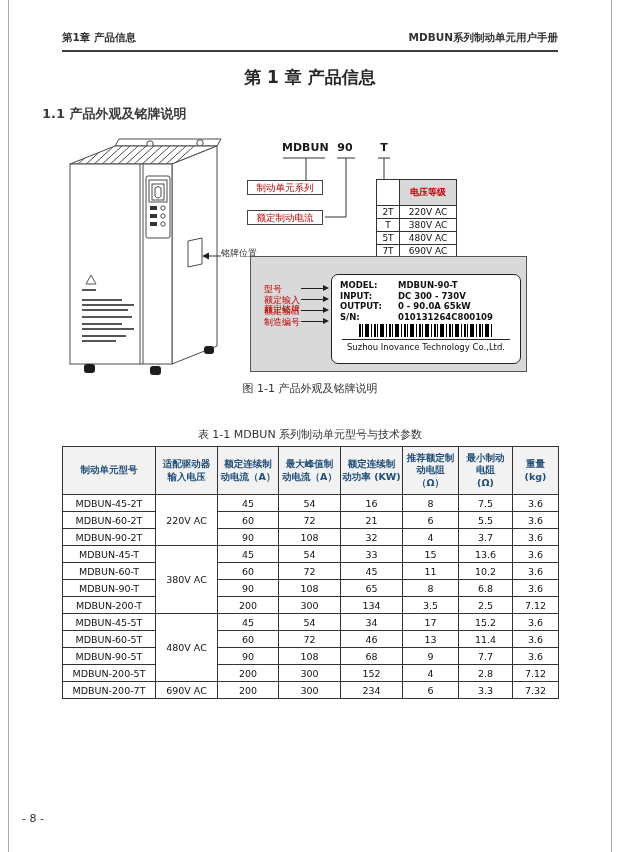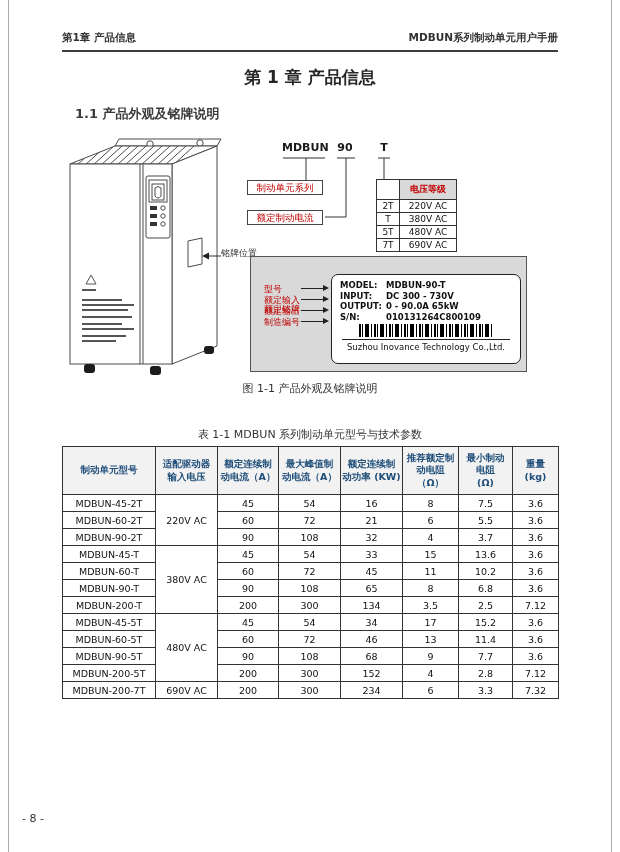--- a/index.html
+++ b/index.html
@@ -14,55 +14,55 @@
   .page{position:relative;width:620px;height:852px;background:#fff;overflow:hidden;color:#222;}
   .edge{position:absolute;top:0;bottom:0;width:1px;background:#a9a9a9;}
   .edge.left{left:8px;}
   .edge.right{left:611px;}
 
   .hdr-left{position:absolute;left:62px;top:31px;font-size:10.5px;font-weight:600;color:#333;}
   .hdr-right{position:absolute;right:62px;top:31px;font-size:10.5px;font-weight:600;color:#333;}
   .hdr-rule{position:absolute;left:62px;top:50px;width:496px;height:2px;background:#3d3d3d;}
 
   .page-title{position:absolute;left:0;top:66px;width:100%;text-align:center;font-size:17px;font-weight:bold;color:#262626;}
-  .sec-h{position:absolute;left:75px;font-size:13px;font-weight:bold;color:#3a3a3a;}
+  .sec-h{position:absolute;left:42px;font-size:13px;font-weight:bold;color:#3a3a3a;}
   .sec-h.s11{top:105px;}
   .sec-h.s12{top:404px;}
 
   .drawing{position:absolute;left:62px;top:138px;}
   .connectors{position:absolute;left:60px;top:135px;}
 
   .mc{position:absolute;top:141px;text-align:center;font-size:11px;font-weight:600;color:#1a1a1a;}
   .mc.series{left:282px;width:46px;}
   .mc.current{left:330px;width:30px;}
   .mc.volt{left:372px;width:24px;}
 
   .tagbox{position:absolute;left:247px;width:76px;height:15px;border:1px solid #444;
           font-size:9.5px;line-height:13px;text-align:center;color:var(--accent-red);background:#fff;}
   .tagbox.series{top:180px;}
   .tagbox.current{top:210px;}
 
   .np-pos{position:absolute;left:221px;top:247px;font-size:9px;color:#333;}
 
   .vtable{position:absolute;left:376px;top:179px;border-collapse:collapse;table-layout:fixed;background:#fff;}
   .vtable th,.vtable td{border:1px solid #333;text-align:center;font-size:9px;padding:0;}
-  .vtable th{height:20px;background:var(--panel-gray);color:var(--accent-red);font-weight:600;}
+  .vtable th{height:26px;background:var(--panel-gray);color:var(--accent-red);font-weight:600;}
   .vtable th.blank{background:#fff;}
   .vtable td{height:13px;color:#111;}
 
   .np-panel{position:absolute;left:250px;top:256px;width:277px;height:116px;background:var(--panel-gray);border:1px solid #555;}
   .np-title{position:absolute;left:13px;top:6px;font-size:9px;color:var(--accent-red);margin-top:40px;}
   .np-label{position:absolute;left:13px;font-size:9px;color:var(--accent-red);}
   .np-arrow{position:absolute;left:50px;width:26px;height:1px;background:#222;}
   .np-arrow::after{content:'';position:absolute;right:-2px;top:-3px;border-left:6px solid #222;
                    border-top:3px solid transparent;border-bottom:3px solid transparent;}
   .np-card{position:absolute;left:80px;top:17px;width:190px;height:90px;background:#fff;
            border:1.5px solid #222;border-radius:7px;padding:5px 8px 0;}
   .np-row{font-size:8.5px;font-weight:600;line-height:10.5px;color:#111;white-space:nowrap;}
-  .np-key{display:inline-block;width:46px;}
+  .np-key{display:inline-block;width:58px;}
   .barcode{width:135px;height:13px;margin:2px auto 0;
      background:repeating-linear-gradient(90deg,#000 0,#000 2px,#fff 2px,#fff 3px,#000 3px,#000 4px,#fff 4px,#fff 6px,#000 6px,#000 10px,#fff 10px,#fff 12px,#000 12px,#000 13px,#fff 13px,#fff 15px);}
   .np-company{margin:2px 2px 0;border-top:1.2px solid #222;padding-top:2px;text-align:center;font-size:8.5px;color:#111;white-space:nowrap;}
 
   .fig-cap{position:absolute;left:0;top:381px;width:100%;text-align:center;font-size:11px;color:#333;}
   .tbl-cap{position:absolute;left:0;top:427px;width:100%;text-align:center;font-size:11px;color:#333;}
 
   .spec{position:absolute;left:62px;top:446px;width:496px;border-collapse:collapse;table-layout:fixed;border:1.5px solid #222;}
   .spec th,.spec td{border:1px solid #333;text-align:center;overflow:hidden;}
   .spec th{background:var(--thead-gray);color:var(--th-blue);font-size:9.5px;font-weight:600;

